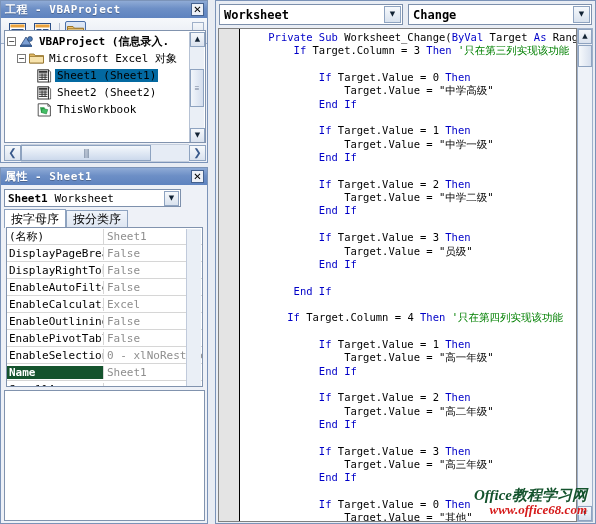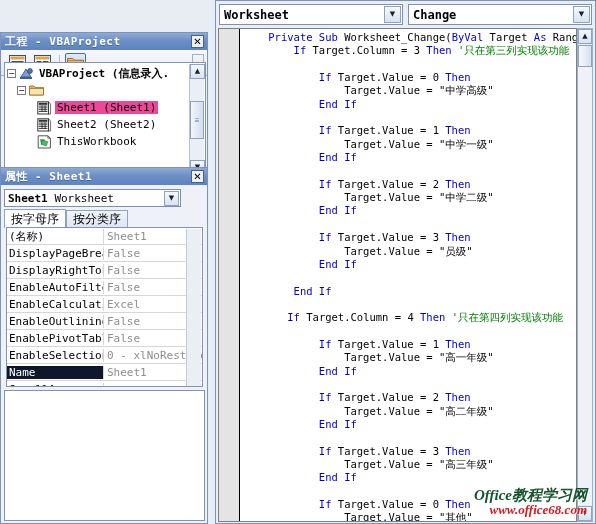--- a/index.html
+++ b/index.html
@@ -45,21 +45,21 @@
     background: #eef1f7;
     border: 1px solid #44618f;
     display: flex; align-items: center; justify-content: center;
     font-family: "DejaVu Sans", sans-serif;
     font-size: 10px; font-weight: bold; color: #000;
     line-height: 1;
     box-sizing: border-box;
   }
 
   
-  #proj { left: 0; top: 0; width: 208px; height: 163px; margin-top: 32px; }
+  #proj { left: 0; top: 0; width: 208px; height: 163px; }
   #proj-toolbar {
     height: 26px;
     background: linear-gradient(to bottom,#f6f8fb 0%, #e4e9f2 100%);
     border-bottom: 1px solid #9aadc9;
     display: flex; align-items: center;
     padding-left: 6px;
     box-sizing: border-box;
     position: relative;
   }
   .tbtn {
@@ -100,21 +100,21 @@
     font-size: 11px;
     color: #000;
     padding: 2px 0 0 2px;
   }
   .trow {
     display: flex; align-items: center;
     height: 17px;
     white-space: nowrap;
   }
   .trow .lbl { padding: 0 2px; }
-  .trow.sel .lbl { background: #ec4899; }
+  .trow.sel .lbl { background: #0369a1; }
   .trow.bold .lbl { font-weight: bold; }
   .expander {
     width: 9px; height: 9px;
     border: 1px solid #7a7a7a;
     background: #fff;
     display: inline-flex; align-items: center; justify-content: center;
     font-size: 8px; line-height: 1; color: #000;
     font-family: "DejaVu Sans", sans-serif;
     margin-right: 3px;
     box-sizing: border-box;
@@ -222,21 +222,21 @@
   .prow .pk {
     width:97px; flex:none; padding-left:2px; color:#000;
     white-space:nowrap; overflow:hidden;
     border-right:1px solid #d6d6d6;
     box-sizing:border-box;
   }
   .prow .pv {
     flex:1; padding-left:3px; color:#8e8e8e;
     white-space:nowrap; overflow:hidden;
   }
-  .prow.selected .pk { background:#0f172a; color:#fff; }
+  .prow.selected .pk { background:#14532d; color:#fff;font-weight:bold; }
   #prop-vsb {
     position:absolute; right:1px; top:1px; width:15px; height:158px;
     background:#eaeff6; border-left:1px solid #c0cadb; box-sizing:border-box;
   }
   #props-body-fill {
     position:absolute; left:3px; top:222px; width:201px; height:131px;
     background:#fff; border:1px solid #8193ae; box-sizing:border-box;
   }
 
   
@@ -367,20 +367,21 @@
               </svg></span>
             <span class="lbl">VBAProject  (信息录入.</span>
           </div>
           <div class="trow">
             <span class="dots"></span>
             <span class="expander">−</span>
             <span class="ico"><svg width="15" height="13" viewBox="0 0 15 13">
                 <path d="M0.5 2 L5 2 L6.3 3.6 L14.5 3.6 L14.5 11 L0.5 11 Z" fill="#e8bf6a" stroke="#8d6b22" stroke-width="0.8"></path>
                 <path d="M0.5 4.4 L14.5 4.4 L14.5 11 L0.5 11 Z" fill="#f7e3ad" stroke="#8d6b22" stroke-width="0.8"></path>
               </svg></span>
+            <span class="lbl">Microsoft Excel 对象</span>
           </div>
           <div class="trow sel">
             <span class="dots"></span>
             <span class="dots"></span>
             <span class="dots"></span>
             <span class="ico"><svg width="15" height="14" viewBox="0 0 15 14">
                 <path d="M11.5 0.8 L13.6 3 L13.6 13 L11.2 13 Z" fill="#fafafa" stroke="#333" stroke-width="0.7"></path>
                 <rect x="0.8" y="0.8" width="10.6" height="12.2" fill="#ffffff" stroke="#222" stroke-width="0.9"></rect>
                 <rect x="1.8" y="1.8" width="8.6" height="2" fill="#333"></rect>
                 <rect x="1.8" y="4.6" width="8.6" height="0.9" fill="#333"></rect>

